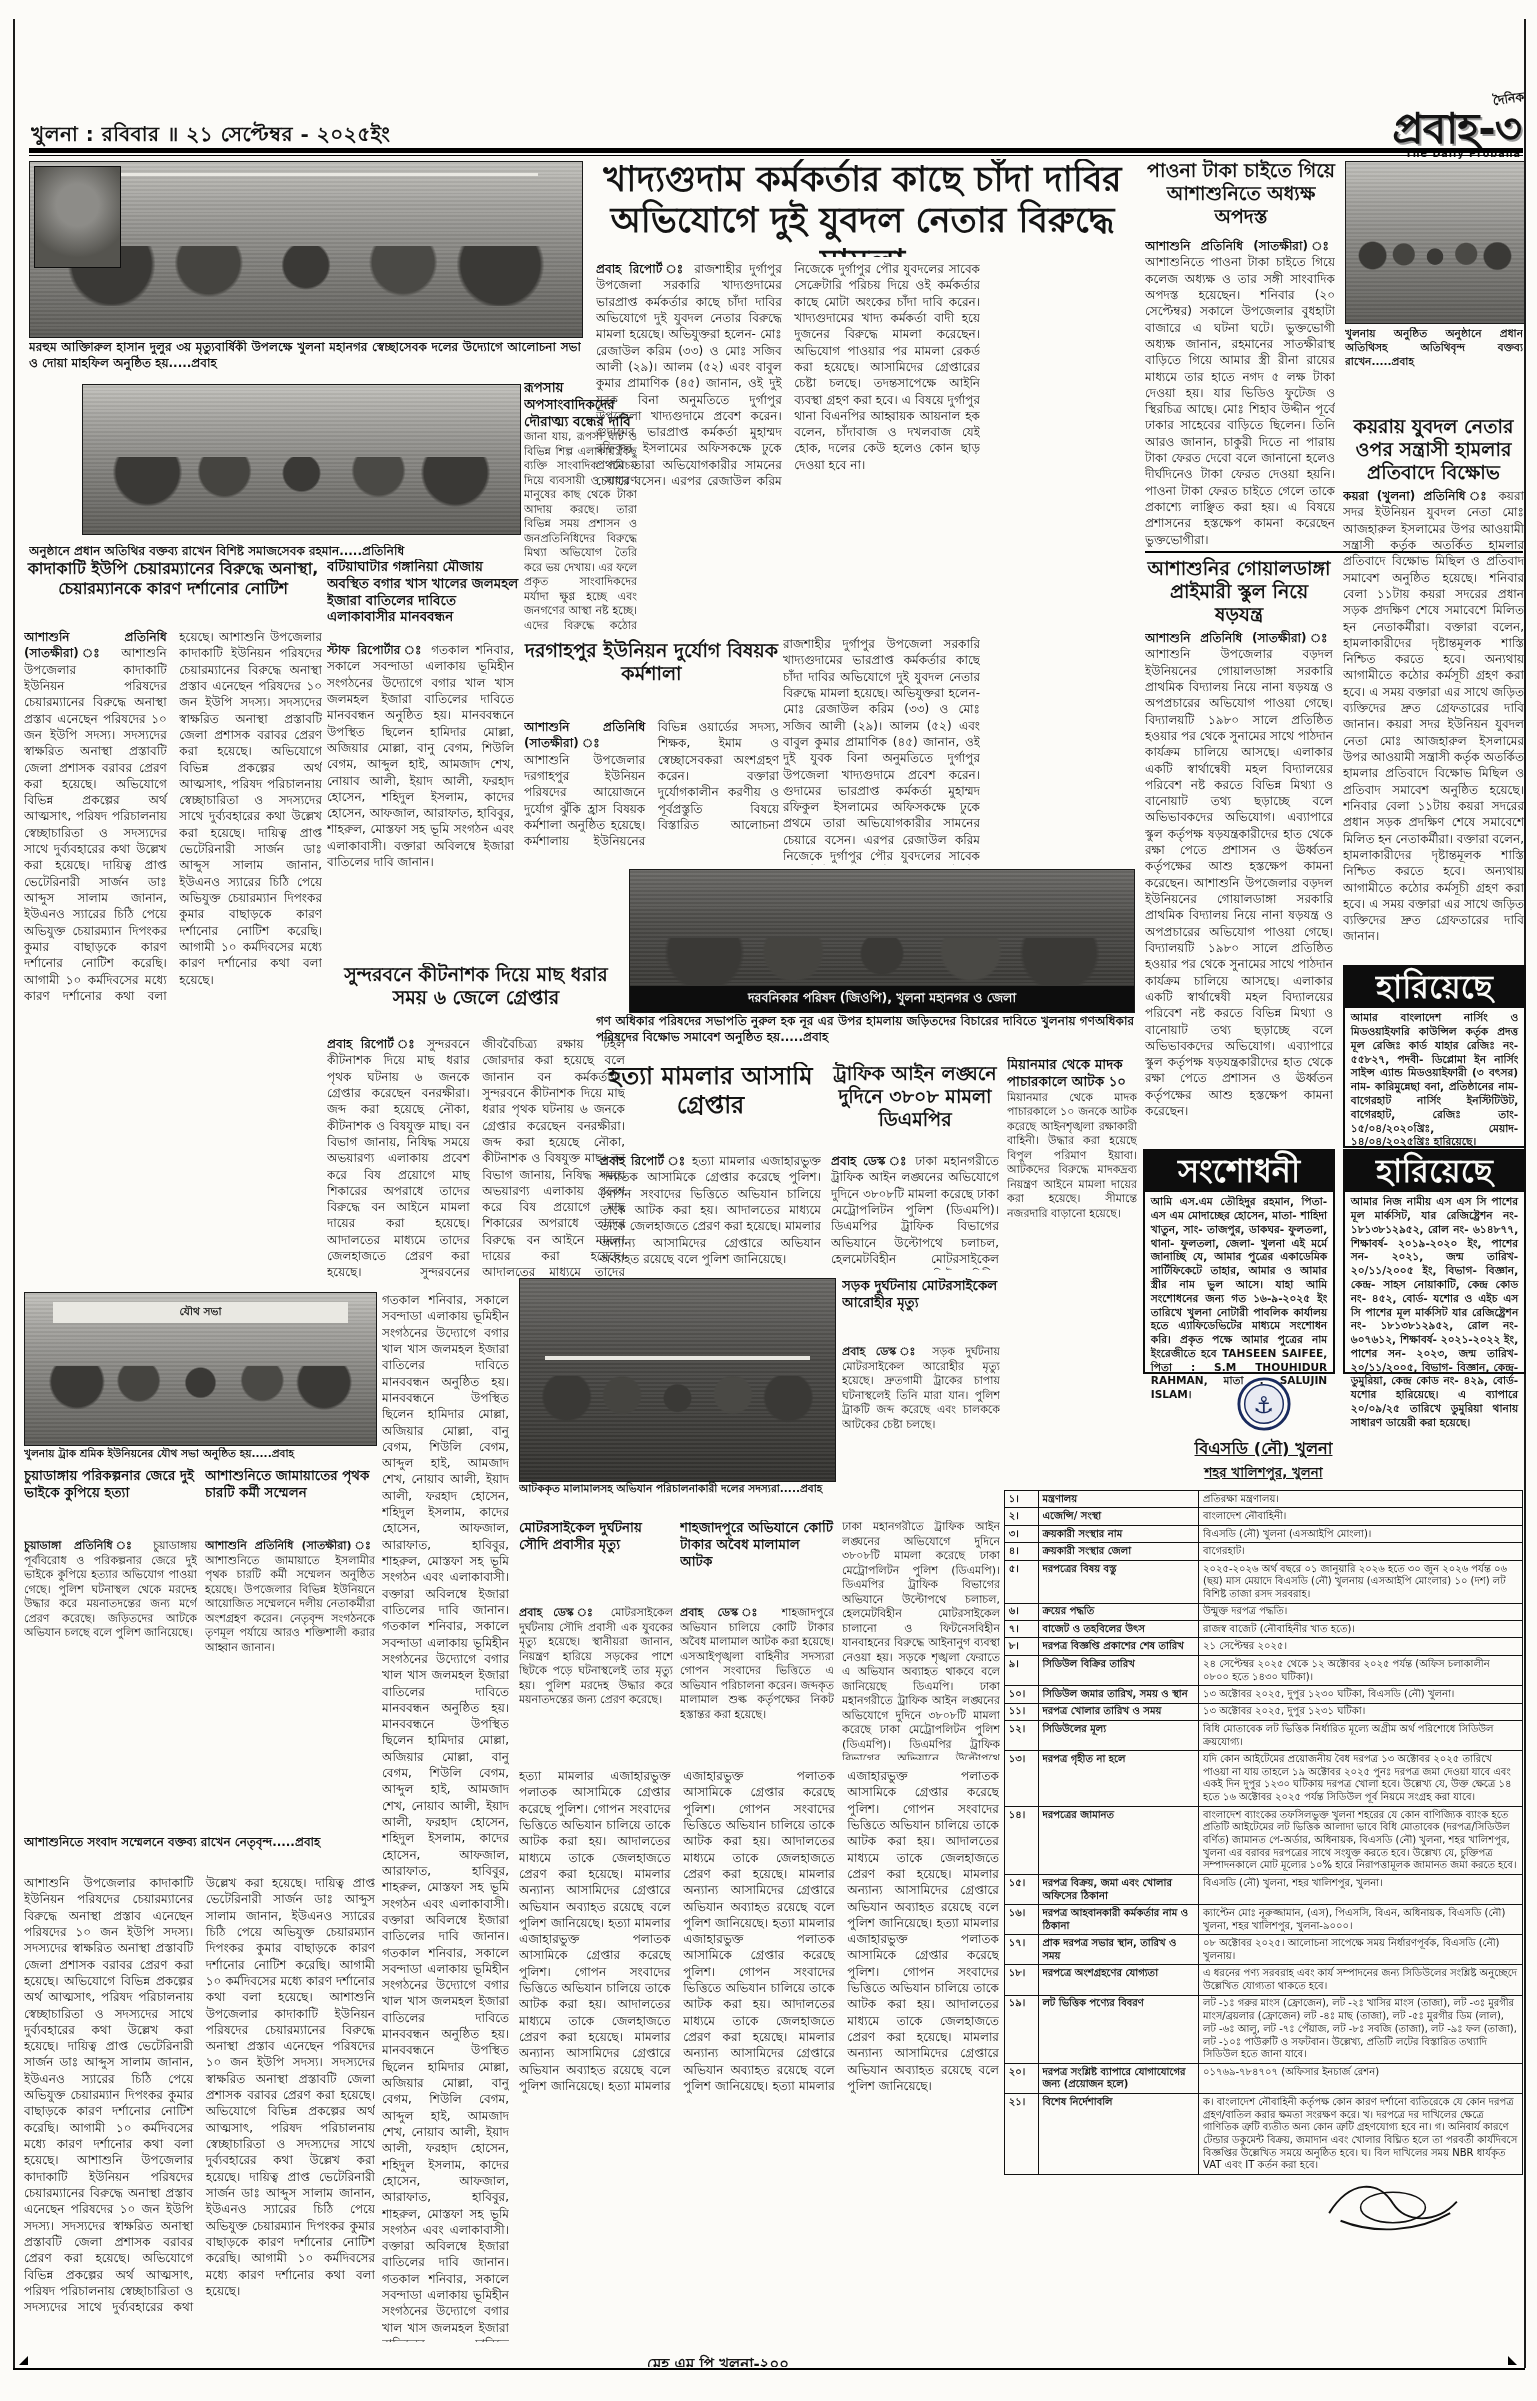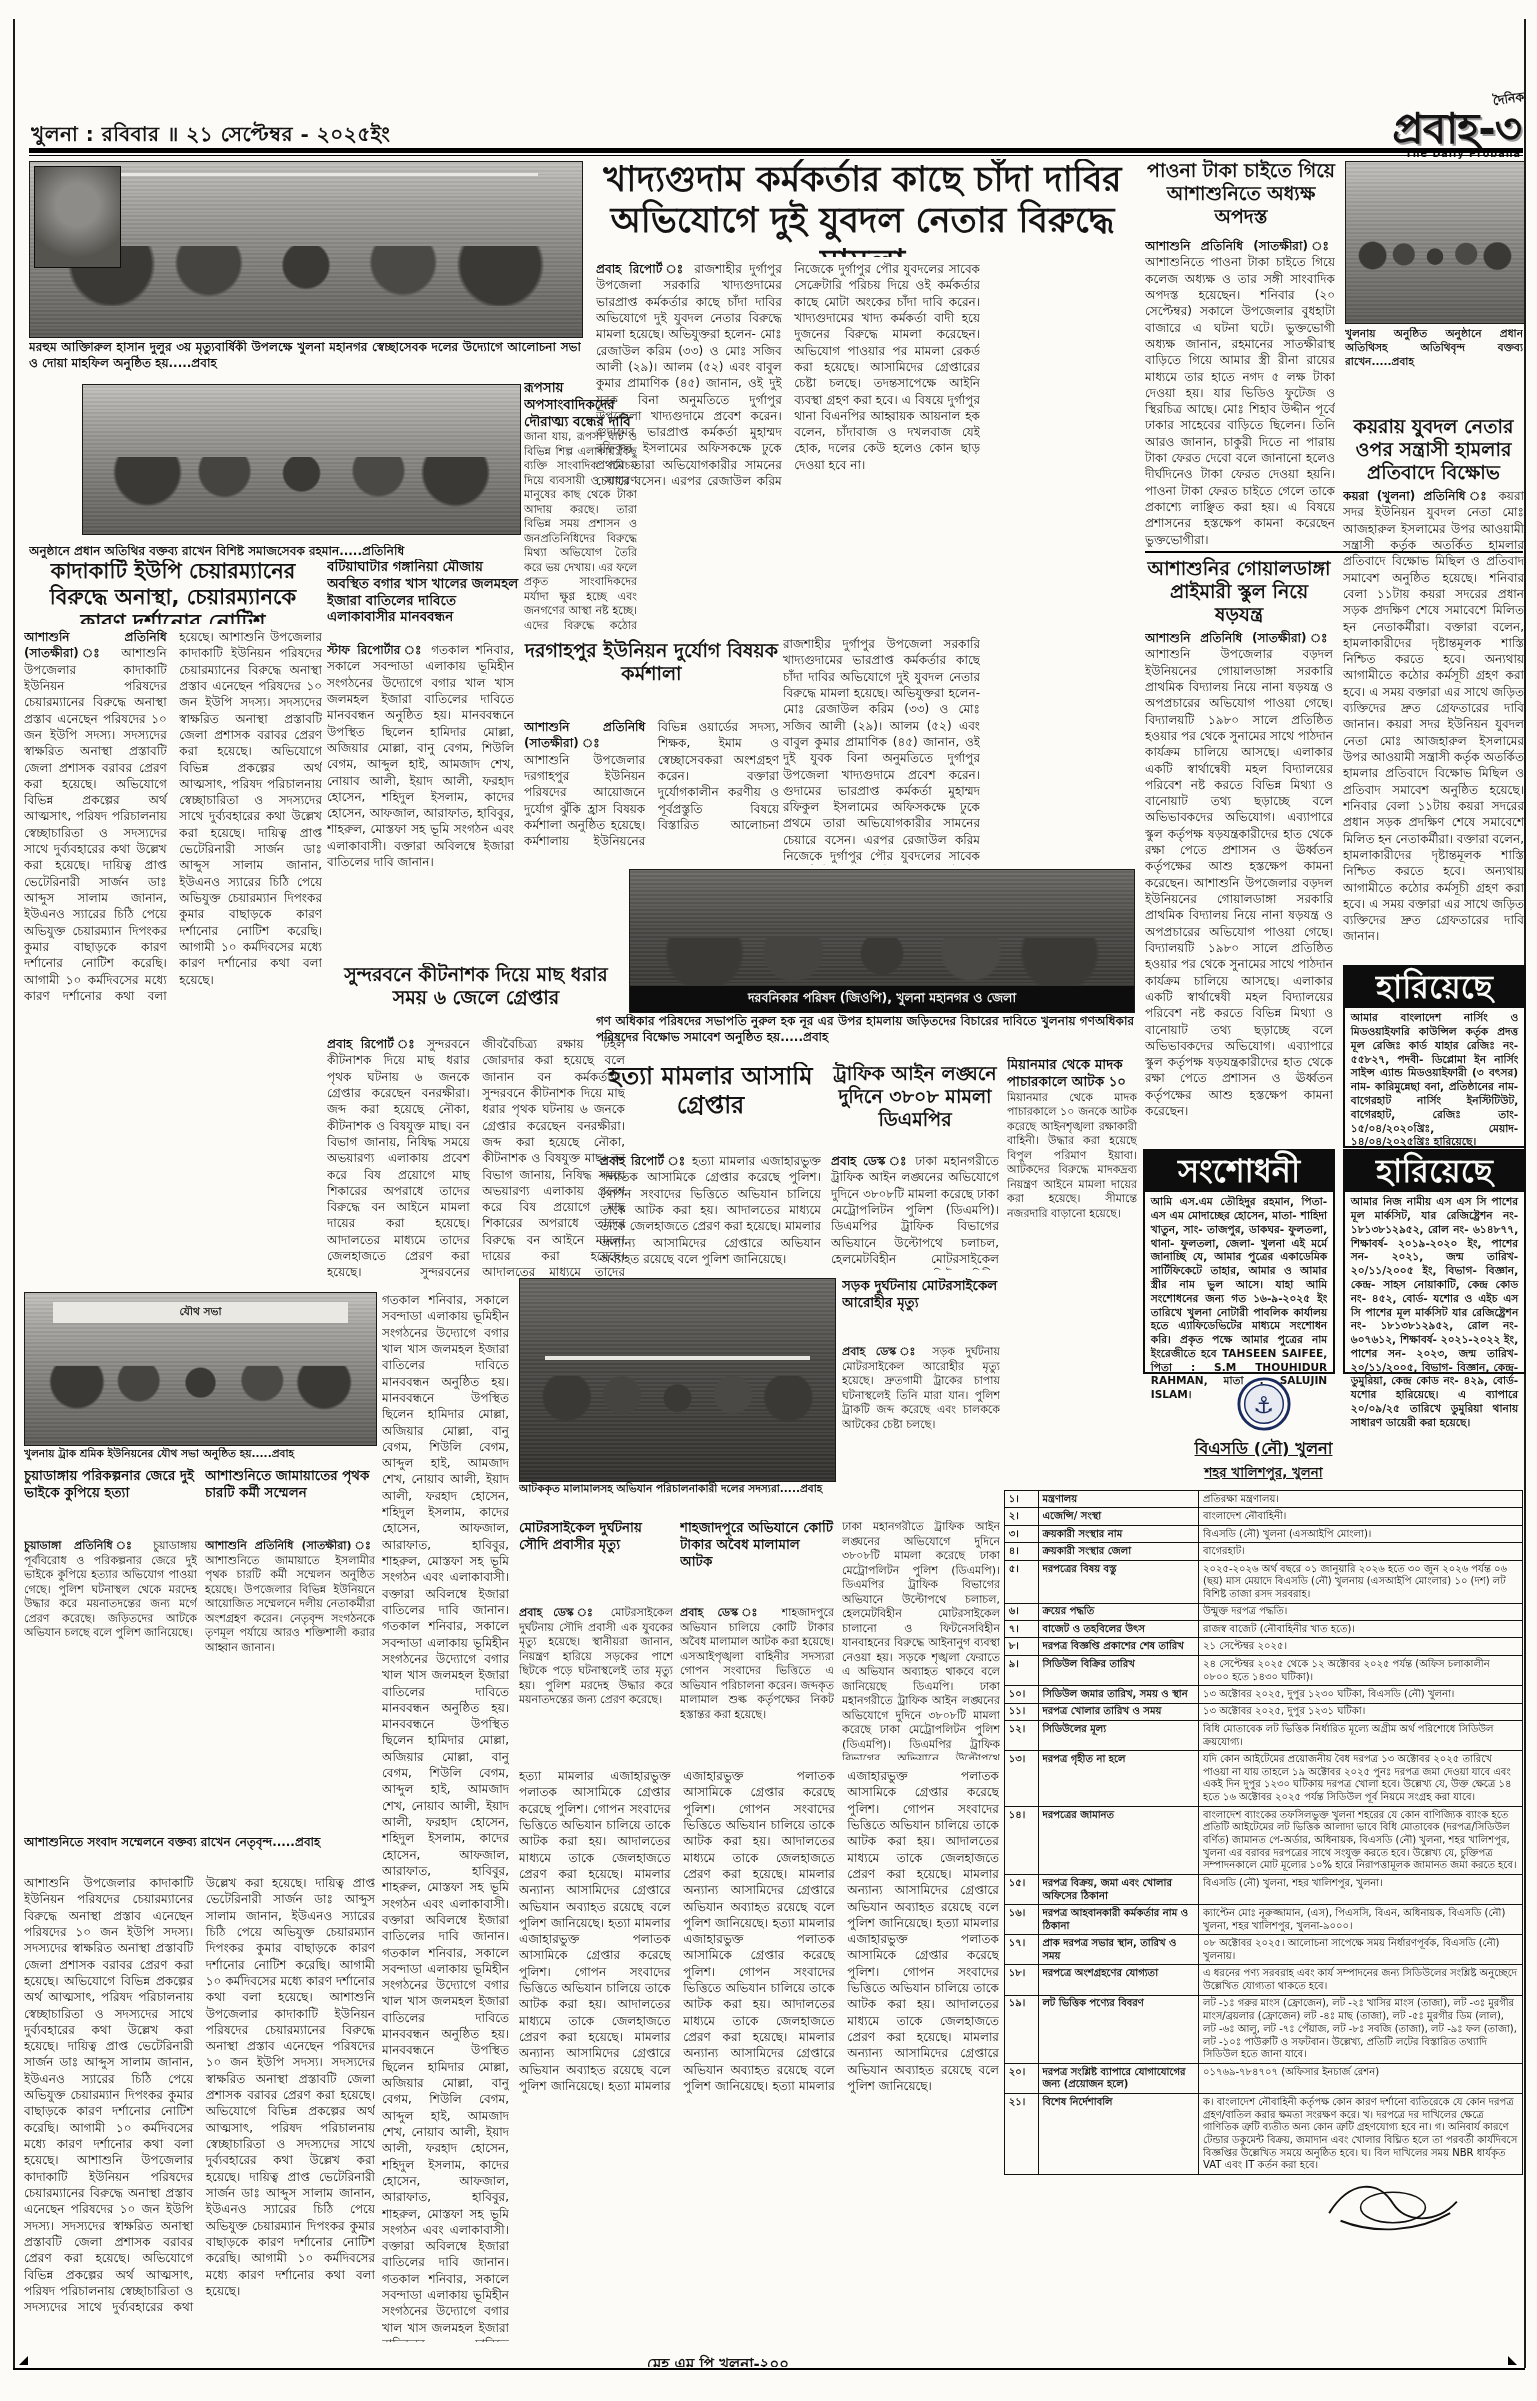--- a/index.html
+++ b/index.html
@@ -10,21 +10,21 @@
   .vrule{position:absolute;background:#1b1b1b;width:1.9px;}
   .dateline{font-size:20px;font-weight:bold;letter-spacing:0.5px;}
   .mast{position:absolute;text-align:right;}
   .mast .pre{font-size:12.5px;font-weight:bold;display:inline-block;transform:rotate(-8deg);margin-right:-3.8px;}
   .mast .name{font-size:42px;font-weight:900;line-height:.9;letter-spacing:-1px;
               text-shadow:1.9px 1.9px 0 #9a9a9a;}
   .mast .sub{font-size:9.6px;font-weight:bold;letter-spacing:1px;}
   .h-xl{font-size:35px;font-weight:900;text-align:center;line-height:1.18;}
   .h-lg{font-size:24px;font-weight:900;text-align:center;line-height:1.2;}
   .h-md{font-size:19px;font-weight:900;text-align:center;line-height:1.22;}
-  .h-sm{font-size:21px;font-weight:900;text-align:center;line-height:1.22;}
+  .h-sm{font-size:16px;font-weight:900;text-align:center;line-height:1.22;}
   .h-xs{font-size:13.4px;font-weight:900;text-align:left;line-height:1.25;}
   .body-txt{font-size:12px;line-height:1.36;text-align:justify;}
   .body-sm{font-size:11px;line-height:1.32;text-align:justify;}
   .cols2{column-count:2;column-gap:12.5px;}
   .cols3{column-count:3;column-gap:12.5px;}
   .byline{font-weight:bold;}
   .cap{font-size:12px;font-weight:bold;line-height:1.32;text-align:justify;}
   .cap-sm{font-size:10.6px;font-weight:bold;line-height:1.3;text-align:justify;}
   .ph{position:absolute;border:1px solid #1a1a1a;
       background:linear-gradient(180deg,#c2c1bc 0%,#a5a4a0 22%,#83827e 55%,#5c5b57 100%);}

